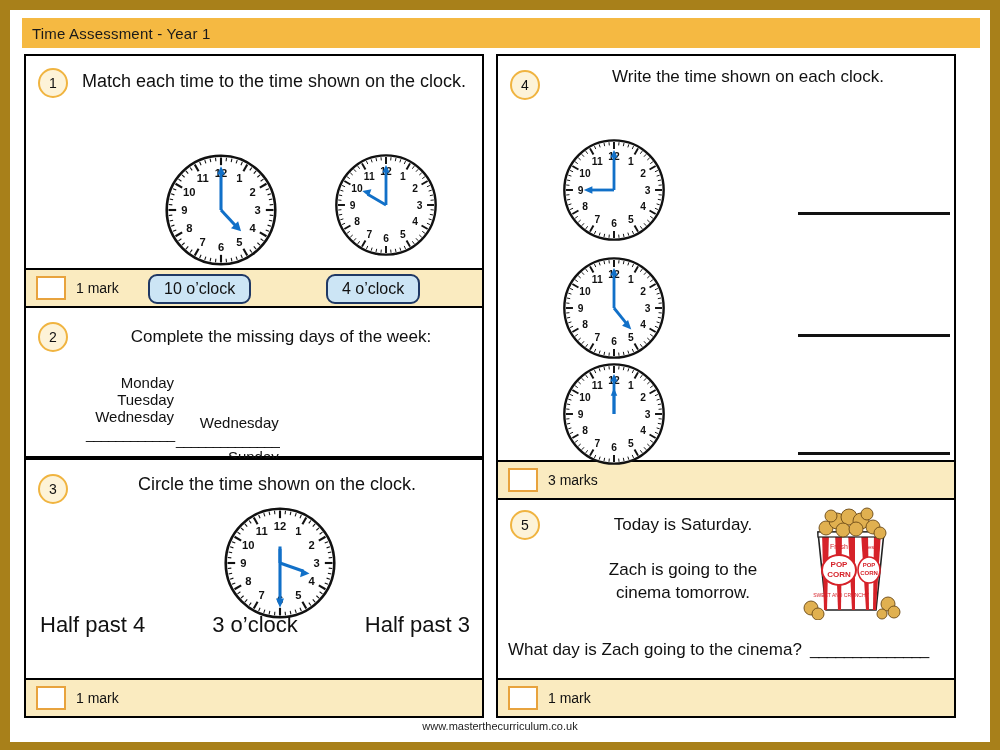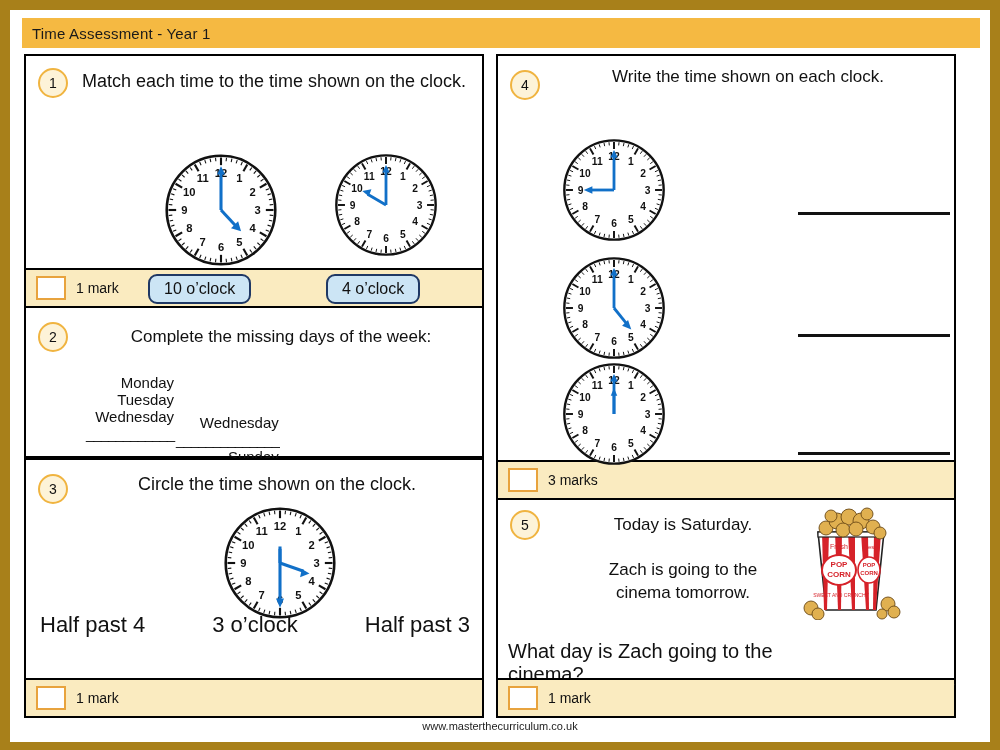--- a/index.html
+++ b/index.html
@@ -766,21 +766,21 @@
           <g fill="#E0B050" stroke="#6b4a16" stroke-width="0.9">
             <circle cx="13" cy="104" r="7"></circle>
               <circle cx="20" cy="110" r="6"></circle>
             <circle cx="90" cy="100" r="7"></circle>
               <circle cx="96" cy="108" r="6"></circle>
             <circle cx="84" cy="110" r="5"></circle>
           </g>
         </svg>
       </div>
 
-      <div style="position:absolute;left:10px;top:140px;font-size:20px;color:#111;display:flex;align-items:flex-end;">
+      <div style="position:absolute;left:10px;top:140px;font-size:17px;color:#111;display:flex;align-items:flex-end;">
         <span>What day is Zach going to the cinema?</span>
         <span style="width:8px"></span>
         <span style="letter-spacing:-1px;">______________</span>
       </div>
     </div>
 
     <div class="marks" style="position:absolute;left:0;right:0;bottom:0;">
       <div class="mark-box"></div>
       <span class="mark-label">1 mark</span>
     </div>

